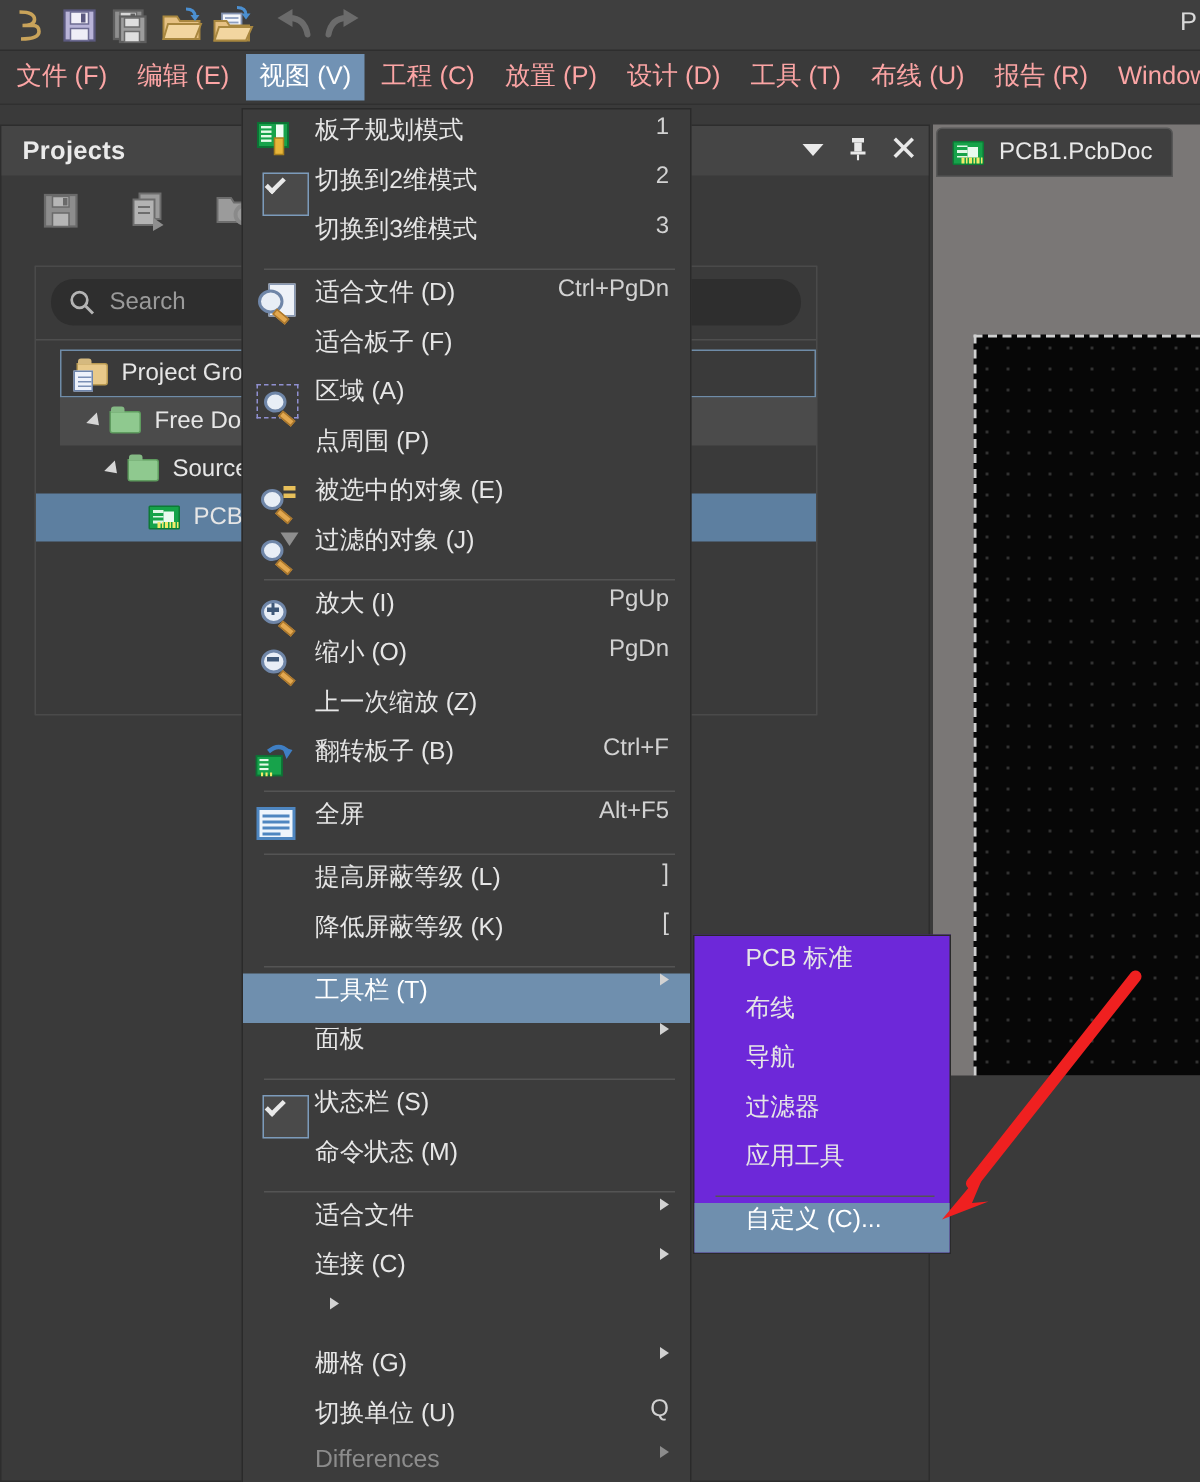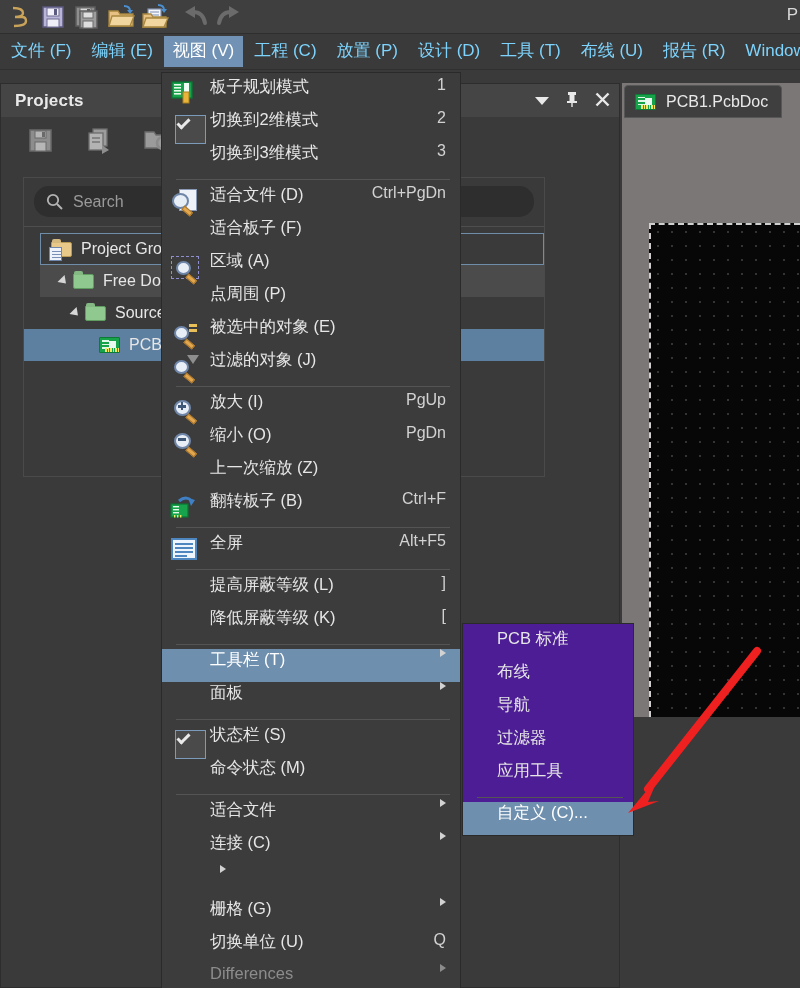--- a/index.html
+++ b/index.html
@@ -26,21 +26,21 @@
   }
 
   
   .menubar {
     position: absolute; left: 0; top: 34px; width: 800px; height: 36px;
     background: #3a3a3a;
     display: flex; align-items: center;
     border-bottom: 1px solid #303030;
   }
   .menubar-item {
-    color: #7dd3fc; font-size: 17px;
+    color: #fca5a5; font-size: 17px;
     padding: 4px 9px 5px 9px;
     margin-left: 2px;
     white-space: nowrap;
     line-height: 22px;
   }
   .menubar-item.active { background: #7192b4; color: #ffffff; }
 
   
   .panel {
     position: absolute; left: 0; top: 83px; width: 620px; height: 905px;
@@ -197,21 +197,21 @@
   }
   .chkmark {
     position: absolute; left: 8px; top: 6px; width: 13px; height: 7px;
     border-left: 3px solid #e9e9e9; border-bottom: 3px solid #e9e9e9;
     transform: rotate(-45deg);
   }
 
   
   .submenu {
     position: absolute; left: 462px; top: 623px; width: 172px;
-    background: #4c1d95; border: 1px solid #2a2a2a;
+    background: #6d28d9; border: 1px solid #2a2a2a;
     padding: 4px 0 0 0; z-index: 60;
   }
   .submenu .mi { padding-left: 34px; height: 33px; }
 
   
   .mg { position: absolute; }
   .mg .lens {
     position: absolute; left: 3px; top: 3px; width: 15px; height: 14px;
     border-radius: 50%; background: #e8eef6; border: 2px solid #6f86a8;
   }

